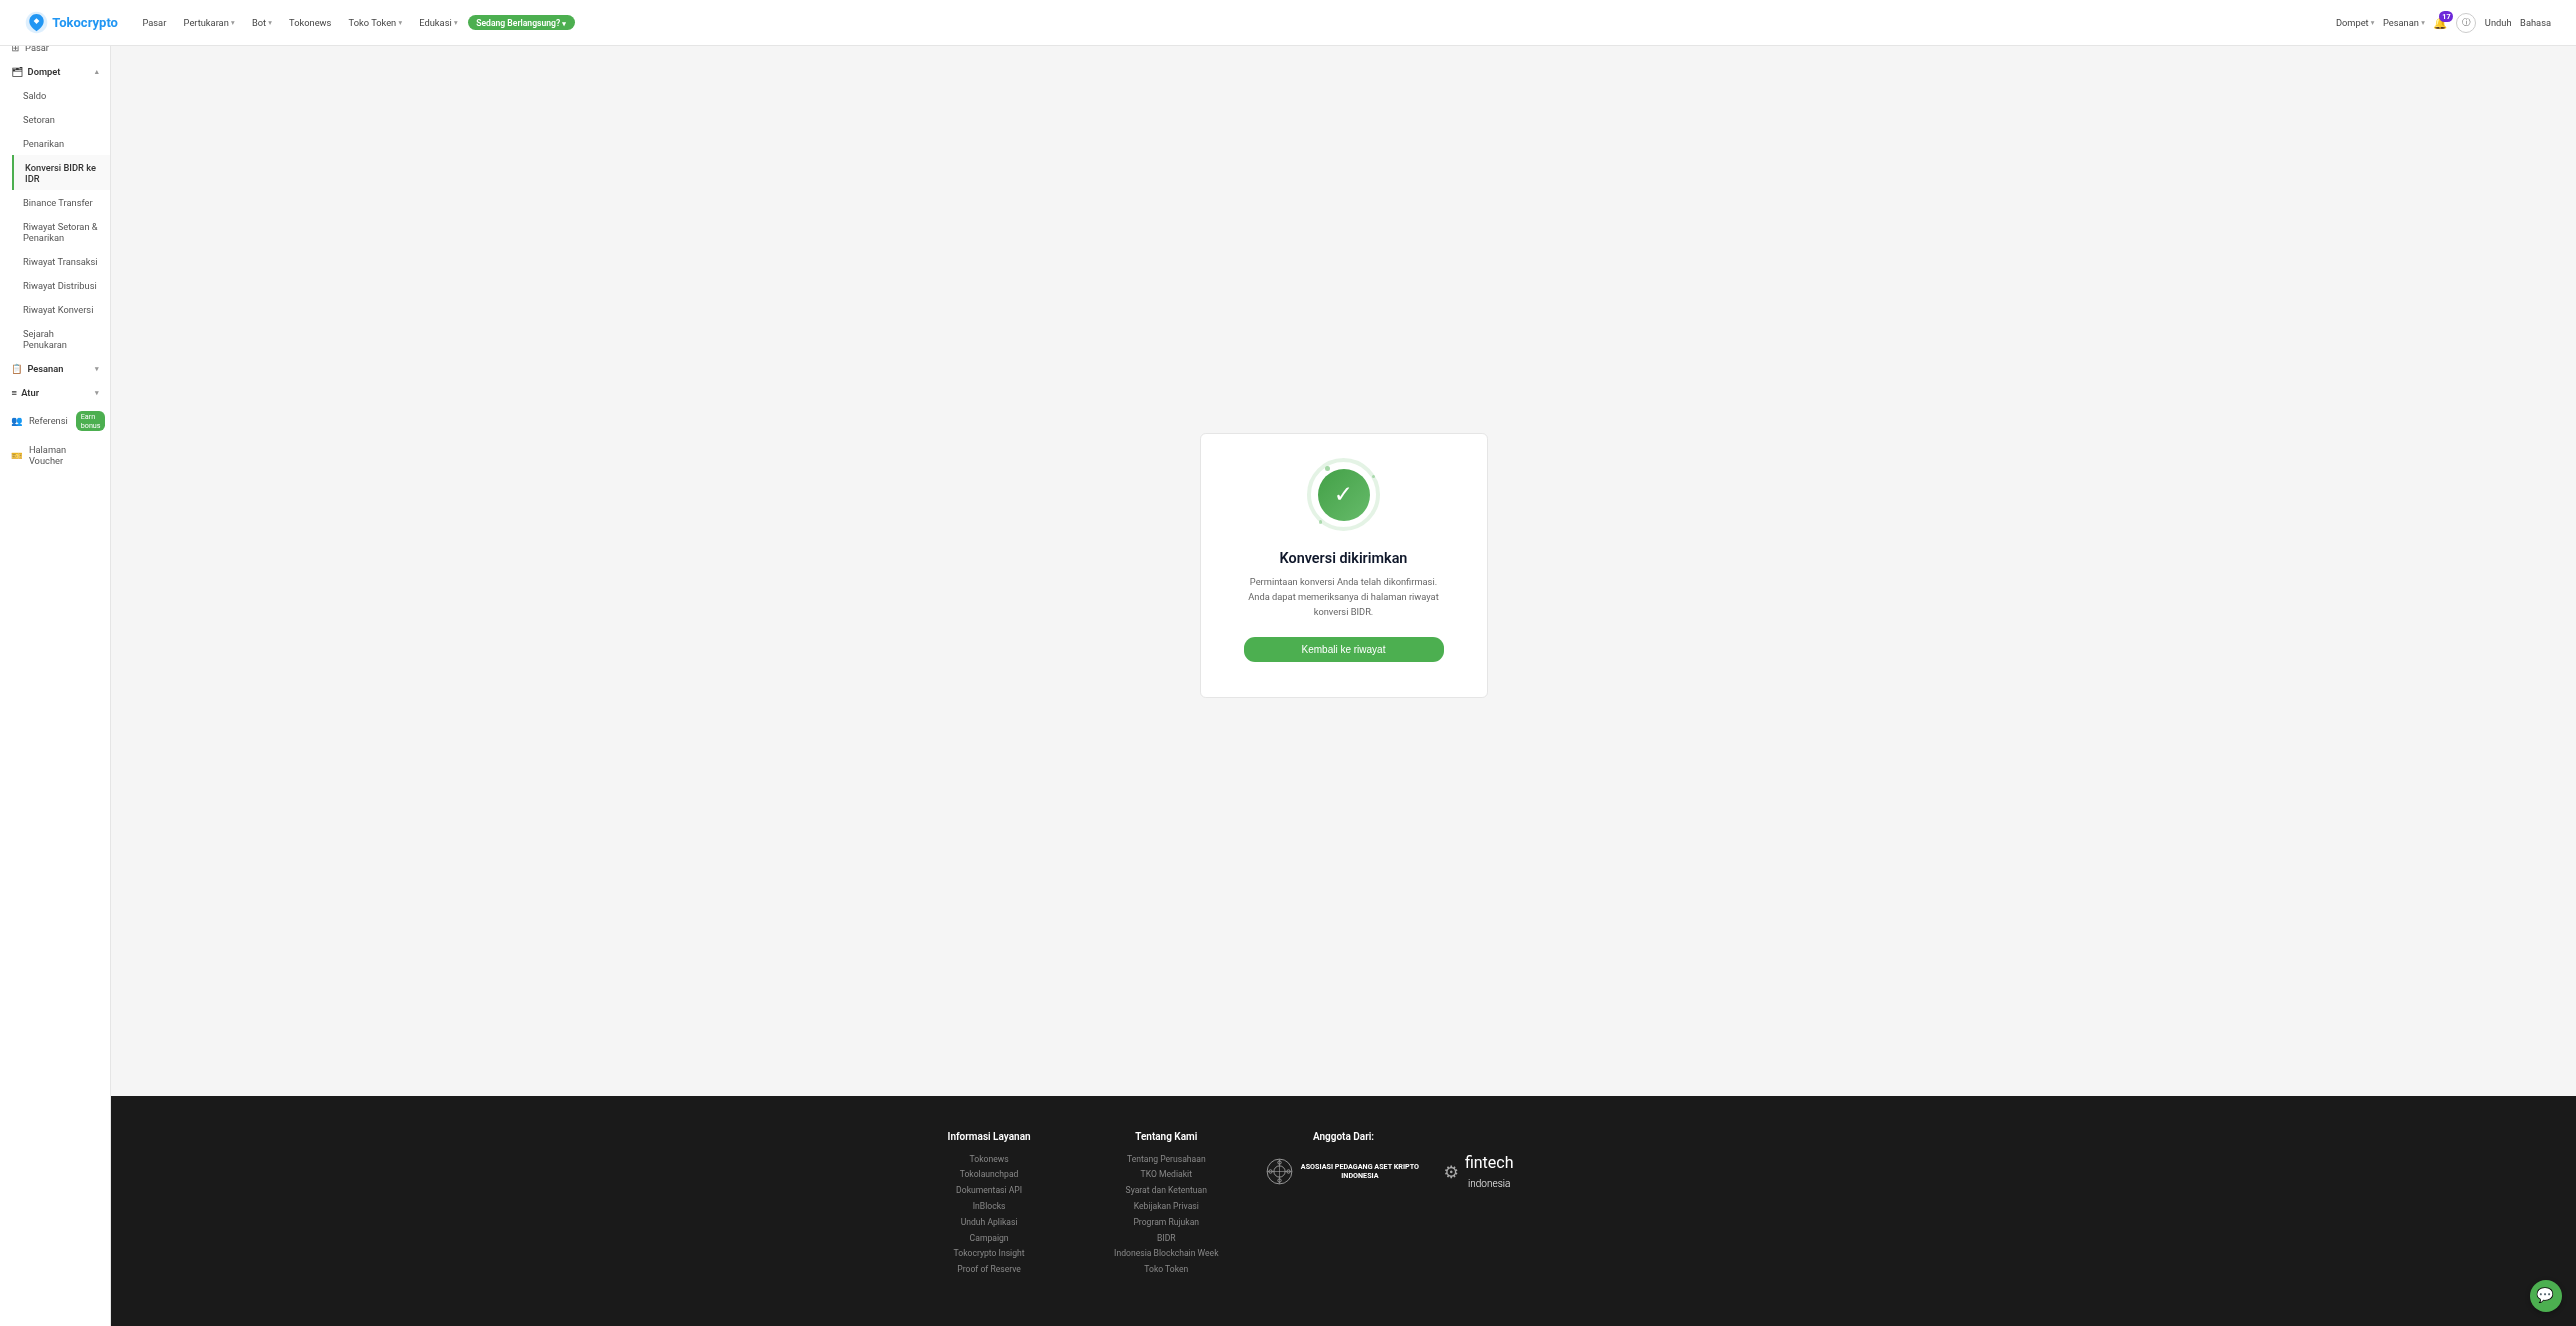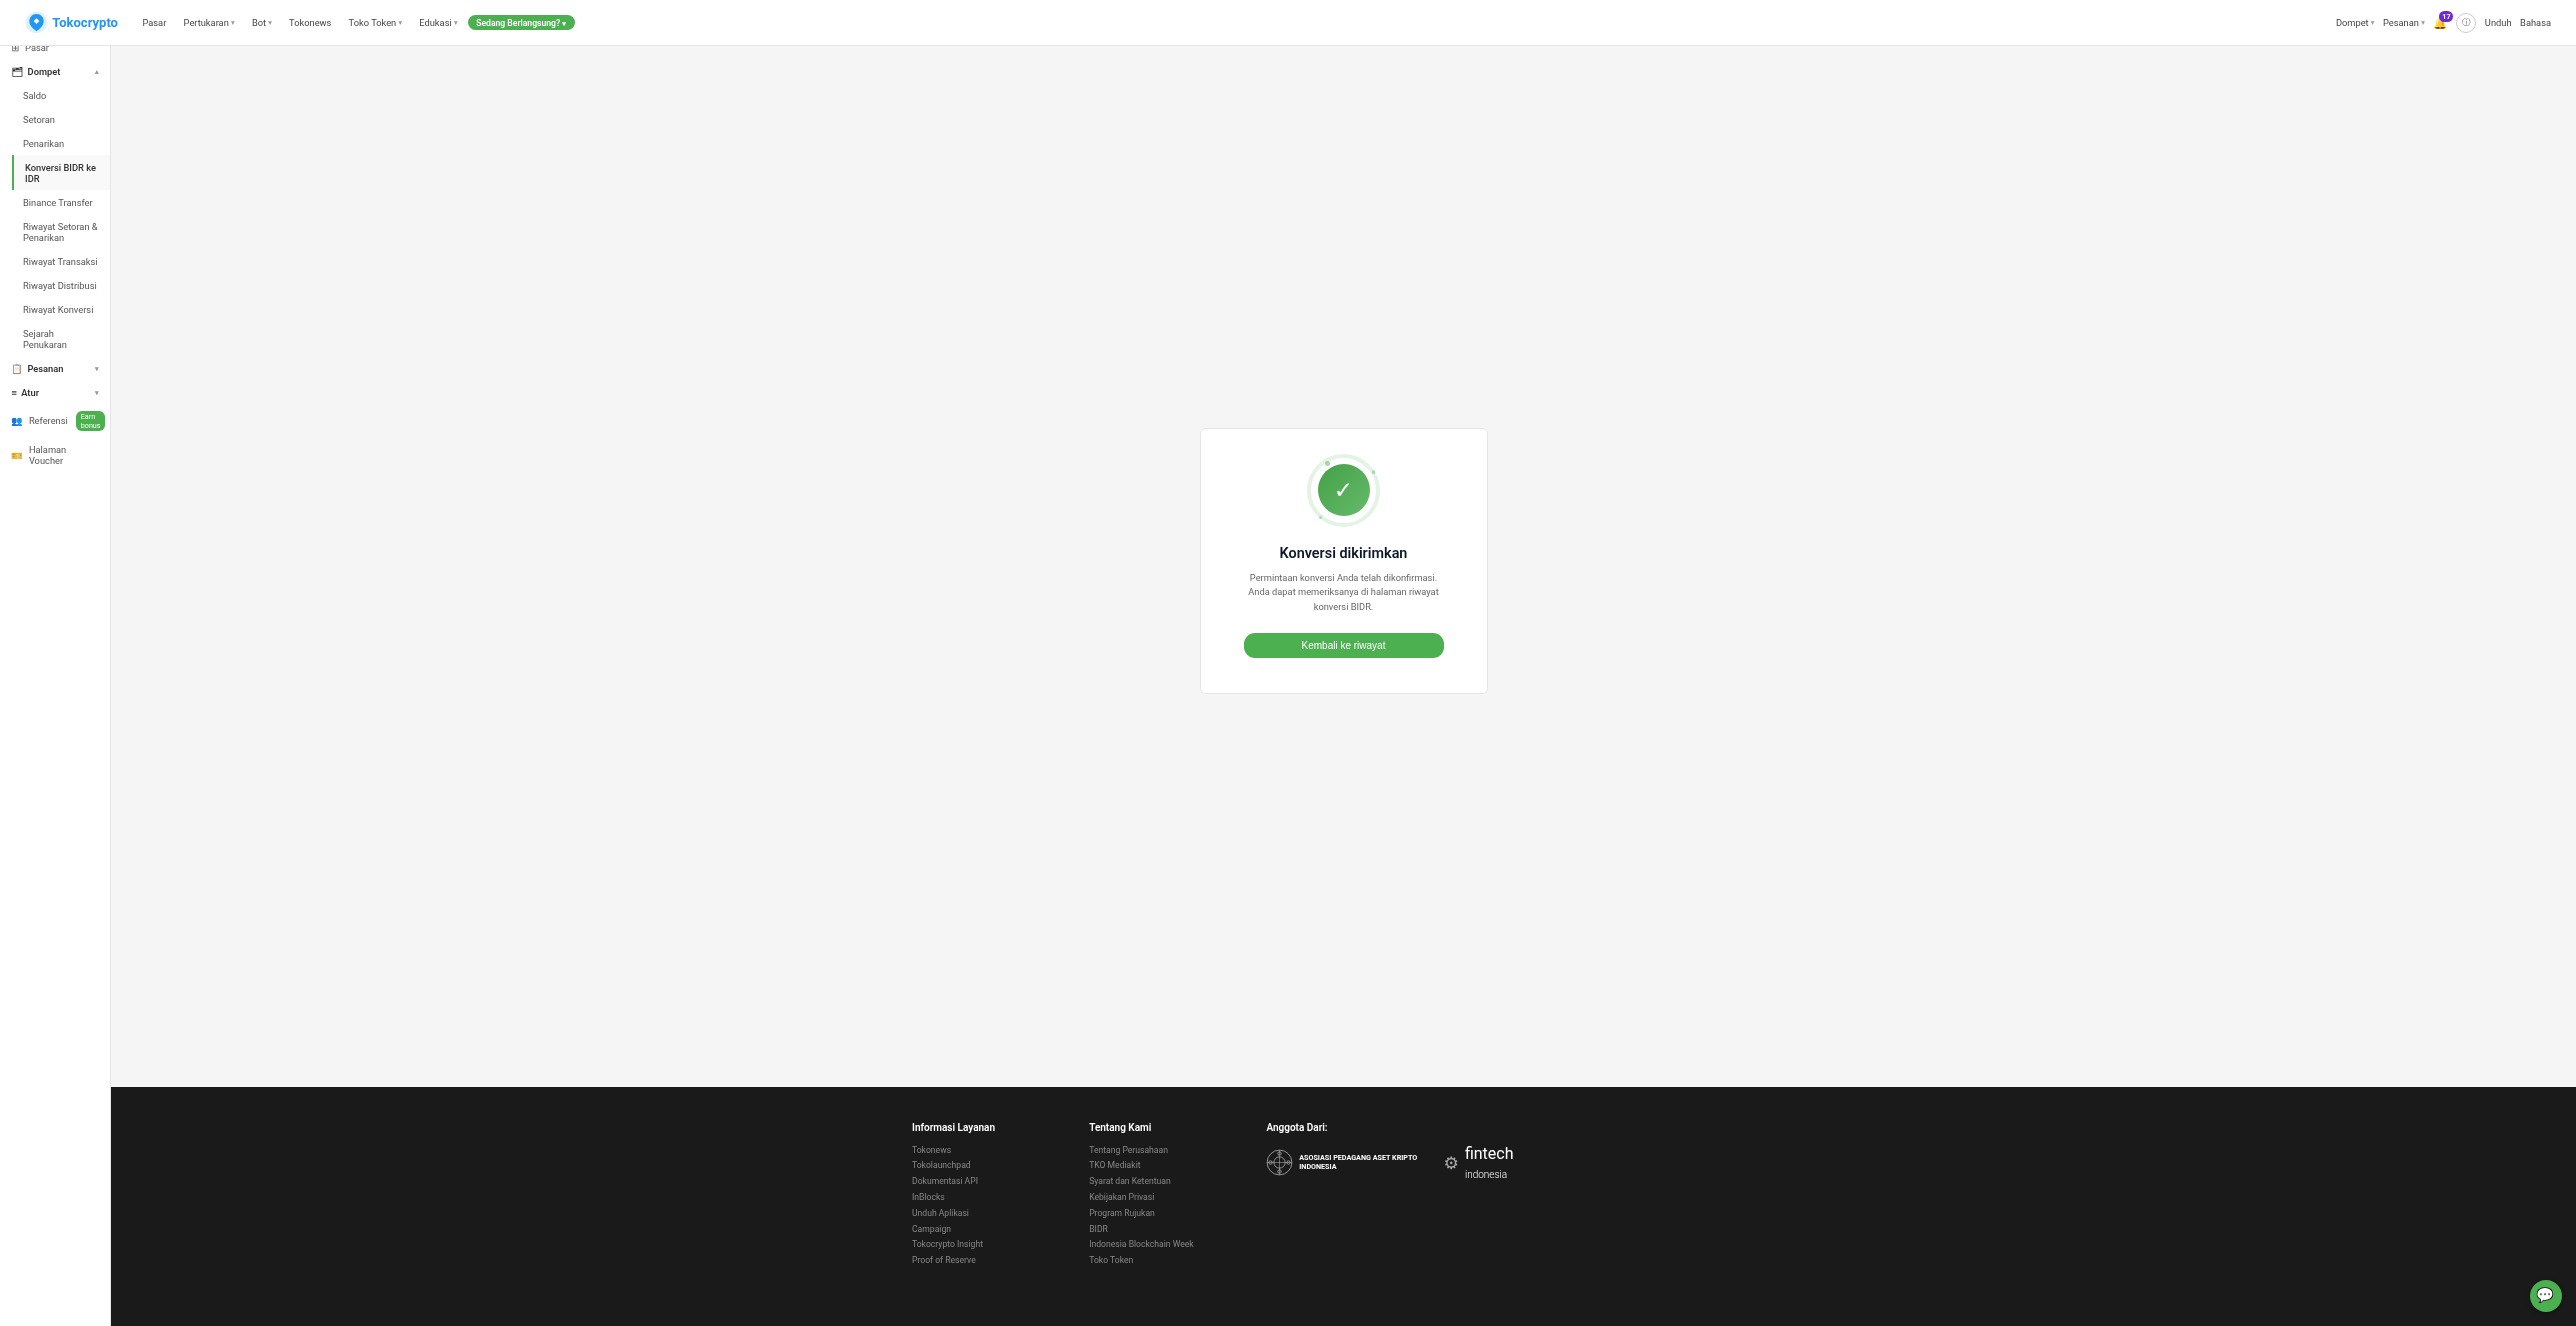--- a/index.html
+++ b/index.html
@@ -93,21 +93,21 @@
     }
     .success-title { font-size: 14.4px; font-weight: 600; color: #0f172a; margin-bottom: 8.6px; }
     .success-desc { font-size: 9.3px; color: #666; line-height: 1.6; margin-bottom: 17.3px; }
     .btn-primary {
       background: #4CAF50; color: #fff; border: none; border-radius: 11px;
       padding: 7.2px 23px; font-size: 10px; cursor: pointer; width: 100%;
     }
 
     
     .footer {
-      background: #1a1a1a; color: #aaa; padding: 35px 43px 32px;
+      background: #1a1a1a; color: #aaa; padding: 35px 43px 23px; text-align: center;
     }
     .footer-grid {
       display: grid; grid-template-columns: 1fr 1fr 1fr 1fr 1fr; gap: 23px;
       max-width: 863px; margin: 0 auto 23px;
     }
     .footer-col-title { color: #fff; font-size: 10px; font-weight: 600; margin-bottom: 11.5px; }
     .footer-link { font-size: 8.6px; color: #888; margin-bottom: 5.8px; cursor: pointer; }
     .assoc-logos { display: flex; align-items: center; gap: 14.4px; }
     .assoc-logo-box {
       display: flex; align-items: center; gap: 5.8px;

